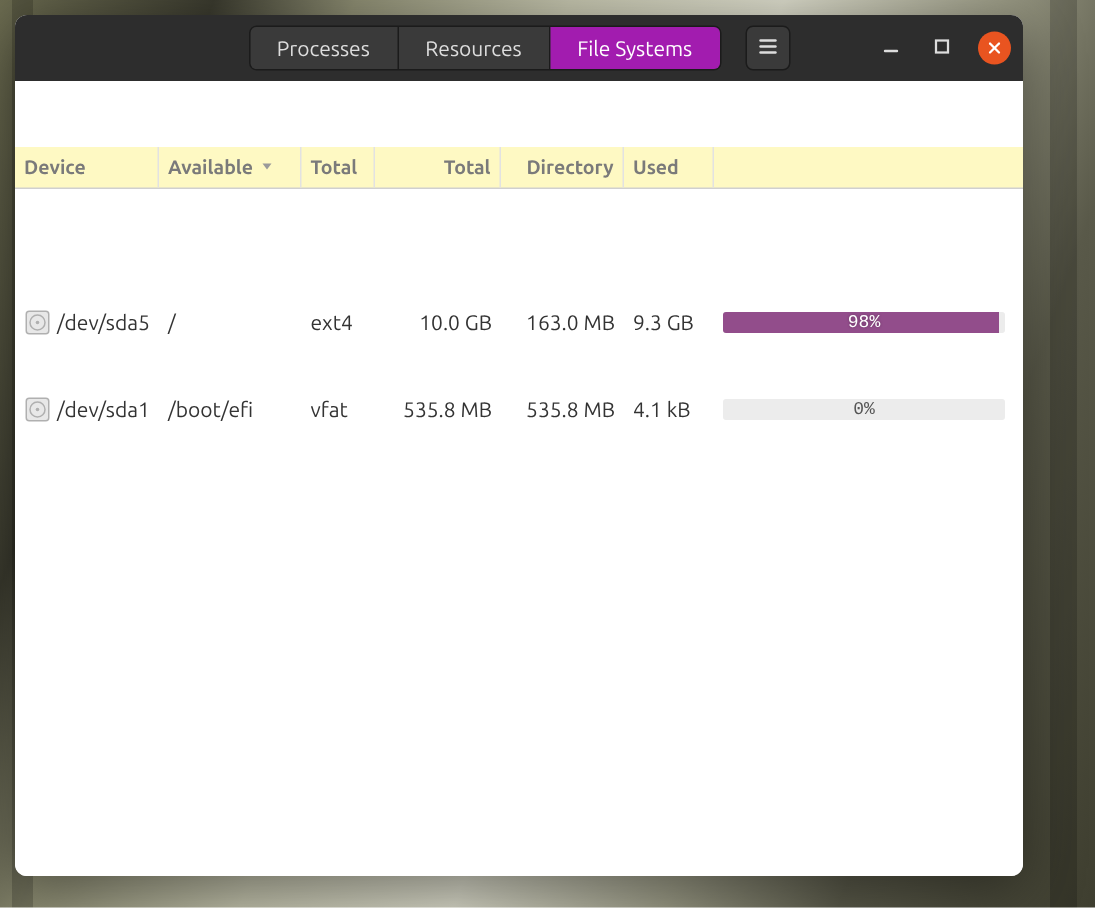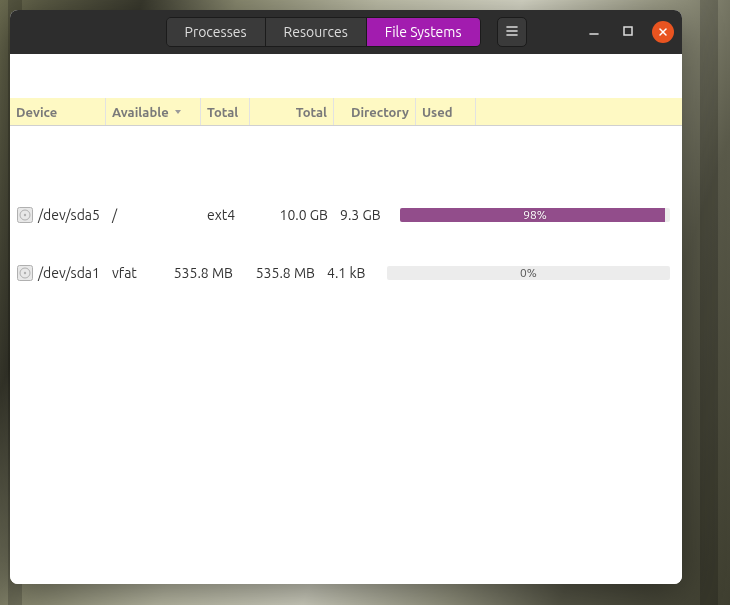--- a/index.html
+++ b/index.html
@@ -108,21 +108,21 @@
 
     .table-body { flex: 1; background:#fff; overflow:auto; }
     .row { display:flex; height:27px; align-items:flex-end; color:#333; font-size:14px;margin-top:31px; }
     .cell { padding: 0 6px; display:flex; align-items:center; height:100%; overflow:hidden; white-space:nowrap; }
     .cell.right { justify-content:flex-end; }
     .device-cell { gap:4px; }
     .disk-icon { width:18px; height:18px; flex:0 0 auto; }
 
     .bar-track { width:100%; height:14px; background:#ececec; border-radius:2px; position:relative; overflow:hidden; margin-right:6px;}
     .bar-fill { position:absolute; left:0; top:0; bottom:0; background:#924d8b; }
-    .bar-label { position:absolute; left:0; right:0; top:0; bottom:0; display:flex; align-items:center; justify-content:center; font-size:12px; color:#fff; text-shadow: 0 0 2px rgba(0,0,0,0.3); }
+    .bar-label { position:absolute; left:0; right:0; top:0; bottom:0; display:flex; align-items:center; justify-content:center; font-size:12px; color:#fff; text-shadow: 0 0 2px rgba(0,0,0,0.3); font-family: Liberation Mono, monospace; }
     .bar-label.dark { color:#555; text-shadow:none; }
   </style>
 </head>
 <body>
 
 <div class="wallpaper-stripe s1"></div>
 <div class="wallpaper-stripe s2"></div>
 
 <div class="window">
 
@@ -198,37 +198,39 @@
           <span class="disk-icon"><svg viewBox="0 0 18 18">
               <rect x="1.5" y="1.5" width="15" height="15" rx="2" fill="#e8e8e8" stroke="#b0b0b0" stroke-width="1"></rect>
               <circle cx="9" cy="9" r="5" fill="none" stroke="#b0b0b0" stroke-width="1"></circle>
               <circle cx="9" cy="9" r="1.2" fill="#b0b0b0"></circle>
             </svg></span>
           <span>/dev/sda5</span>
         </div>
         <div class="cell col-dir">/</div>
         <div class="cell col-type">ext4</div>
         <div class="cell col-total right">10.0 GB</div>
+        <div class="cell col-avail right">163.0 MB</div>
         <div class="cell col-used">9.3 GB</div>
         <div class="cell col-bar">
           <div class="bar-track">
             <div class="bar-fill" style="width:98%;background:#924d8b"></div>
             <div class="bar-label ">98%</div>
           </div>
         </div>
       </div>
       <div class="row">
         <div class="cell col-device device-cell">
           <span class="disk-icon"><svg viewBox="0 0 18 18">
               <rect x="1.5" y="1.5" width="15" height="15" rx="2" fill="#e8e8e8" stroke="#b0b0b0" stroke-width="1"></rect>
               <circle cx="9" cy="9" r="5" fill="none" stroke="#b0b0b0" stroke-width="1"></circle>
               <circle cx="9" cy="9" r="1.2" fill="#b0b0b0"></circle>
             </svg></span>
           <span>/dev/sda1</span>
         </div>
+        <div class="cell col-dir">/boot/efi</div>
         <div class="cell col-type">vfat</div>
         <div class="cell col-total right">535.8 MB</div>
         <div class="cell col-avail right">535.8 MB</div>
         <div class="cell col-used">4.1 kB</div>
         <div class="cell col-bar">
           <div class="bar-track">
             <div class="bar-fill" style="width:0%;background:#924d8b"></div>
             <div class="bar-label dark">0%</div>
           </div>
         </div>

